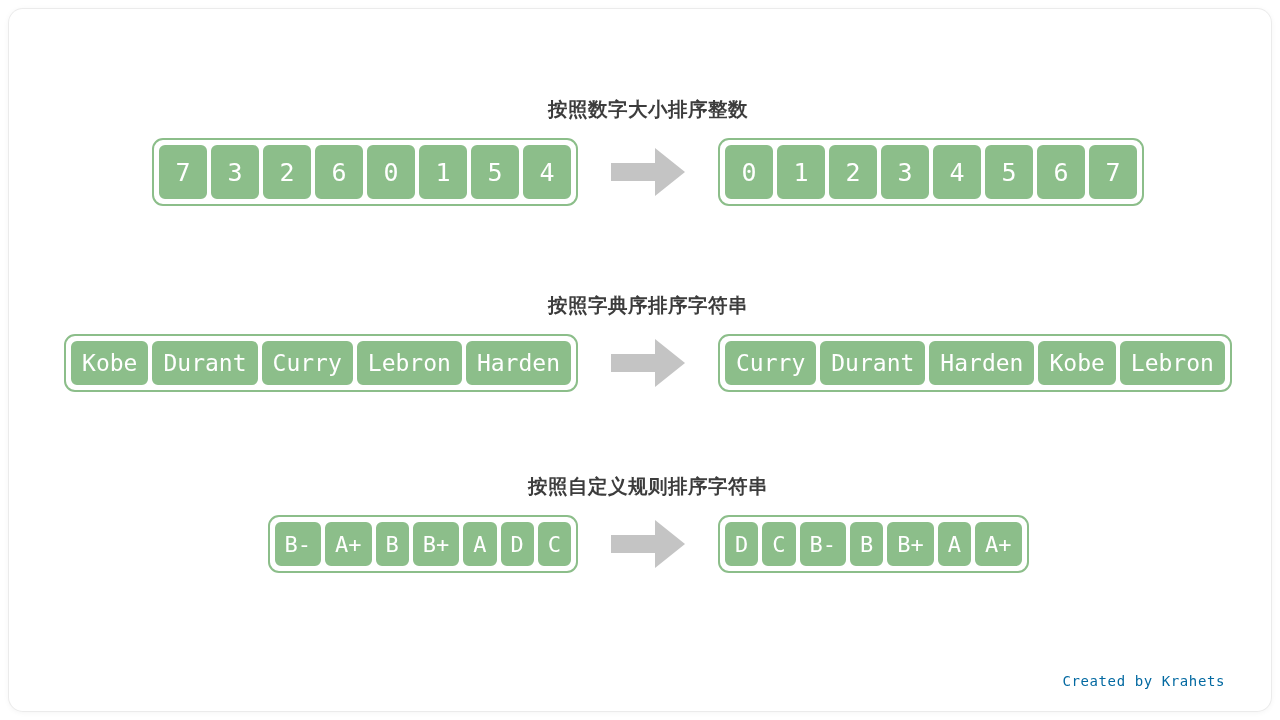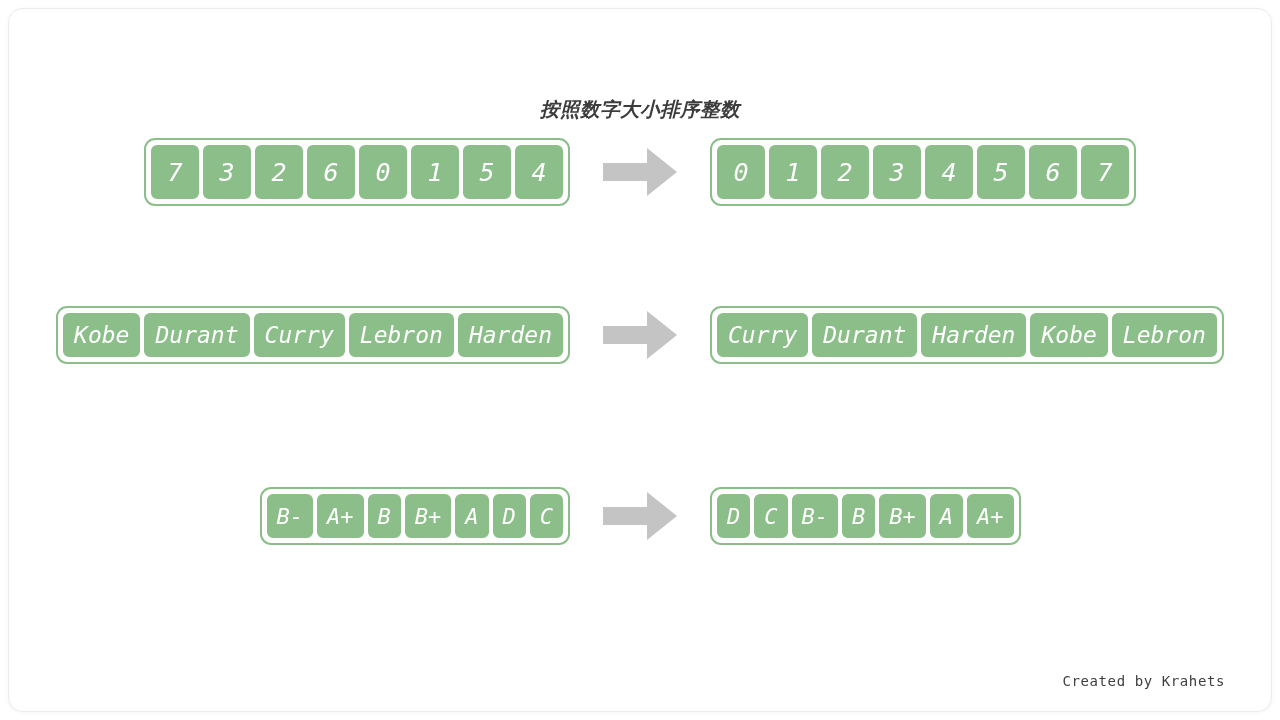--- a/index.html
+++ b/index.html
@@ -22,23 +22,22 @@
     height: 702px;
     background: #ffffff;
     border-radius: 14px;
     box-shadow: 0 0 0 1px #ebebeb, 0 1px 6px rgba(0,0,0,0.06);
     box-sizing: border-box;
     overflow: hidden;
   }
 
   .section {
     position: absolute;
-    left: 0;
+    left: 8px;
     width: 1262px;
-    font-style: italic;
   }
   .section-1 { top: 86px; }
   .section-2 { top: 282px; }
   .section-3 { top: 463px; }
 
   .section-title {
     text-align: center;
     font-family: "Liberation Sans", sans-serif;
     font-size: 19.5px;
     font-weight: bold;
@@ -117,21 +116,21 @@
   }
   .left-slot { justify-content: flex-end; width: 490px; }
   .right-slot { justify-content: flex-start; width: 490px; }
 
   .watermark {
     position: absolute;
     right: 46px;
     bottom: 22px;
     font-family: "DejaVu Sans Mono", monospace;
     font-size: 14px;
-    color: #404040;
+    color: #0369a1;
     letter-spacing: 0.6px;
   }
 </style>
 </head>
 <body>
 
 <div class="card">
 
   <div class="section section-1">
     <div class="section-title">按照数字大小排序整数</div>
@@ -162,20 +161,21 @@
             <div class="cell">4</div>
             <div class="cell">5</div>
             <div class="cell">6</div>
             <div class="cell">7</div>
           </div>
       </div>
     </div>
   </div>
 
   <div class="section section-2">
+    <div class="section-title">按照字典序排序字符串</div>
     <div class="row">
       <div class="left-slot">
         <div class="array array-word" id="s1-before">
             <div class="cell">Kobe</div>
             <div class="cell">Durant</div>
             <div class="cell">Curry</div>
             <div class="cell">Lebron</div>
             <div class="cell">Harden</div>
           </div>
       </div>
@@ -190,20 +190,21 @@
             <div class="cell">Durant</div>
             <div class="cell">Harden</div>
             <div class="cell">Kobe</div>
             <div class="cell">Lebron</div>
           </div>
       </div>
     </div>
   </div>
 
   <div class="section section-3">
+    <div class="section-title">按照自定义规则排序字符串</div>
     <div class="row">
       <div class="left-slot">
         <div class="array array-grade" id="s2-before">
             <div class="cell">B-</div>
             <div class="cell">A+</div>
             <div class="cell">B</div>
             <div class="cell">B+</div>
             <div class="cell">A</div>
             <div class="cell">D</div>
             <div class="cell">C</div>

